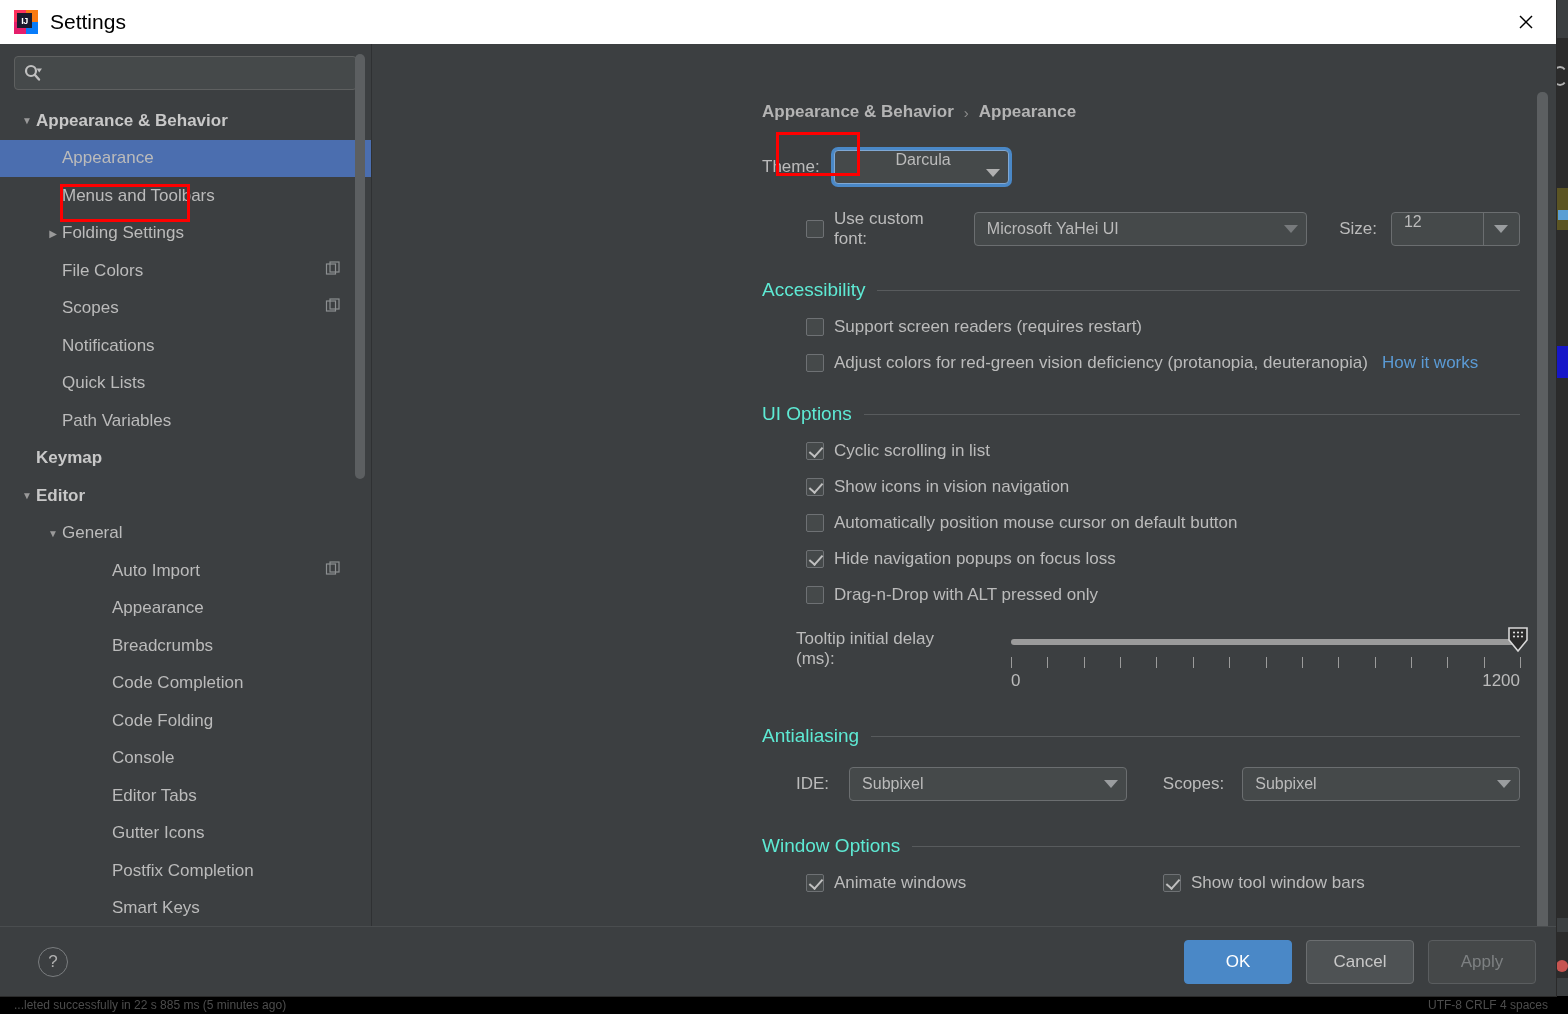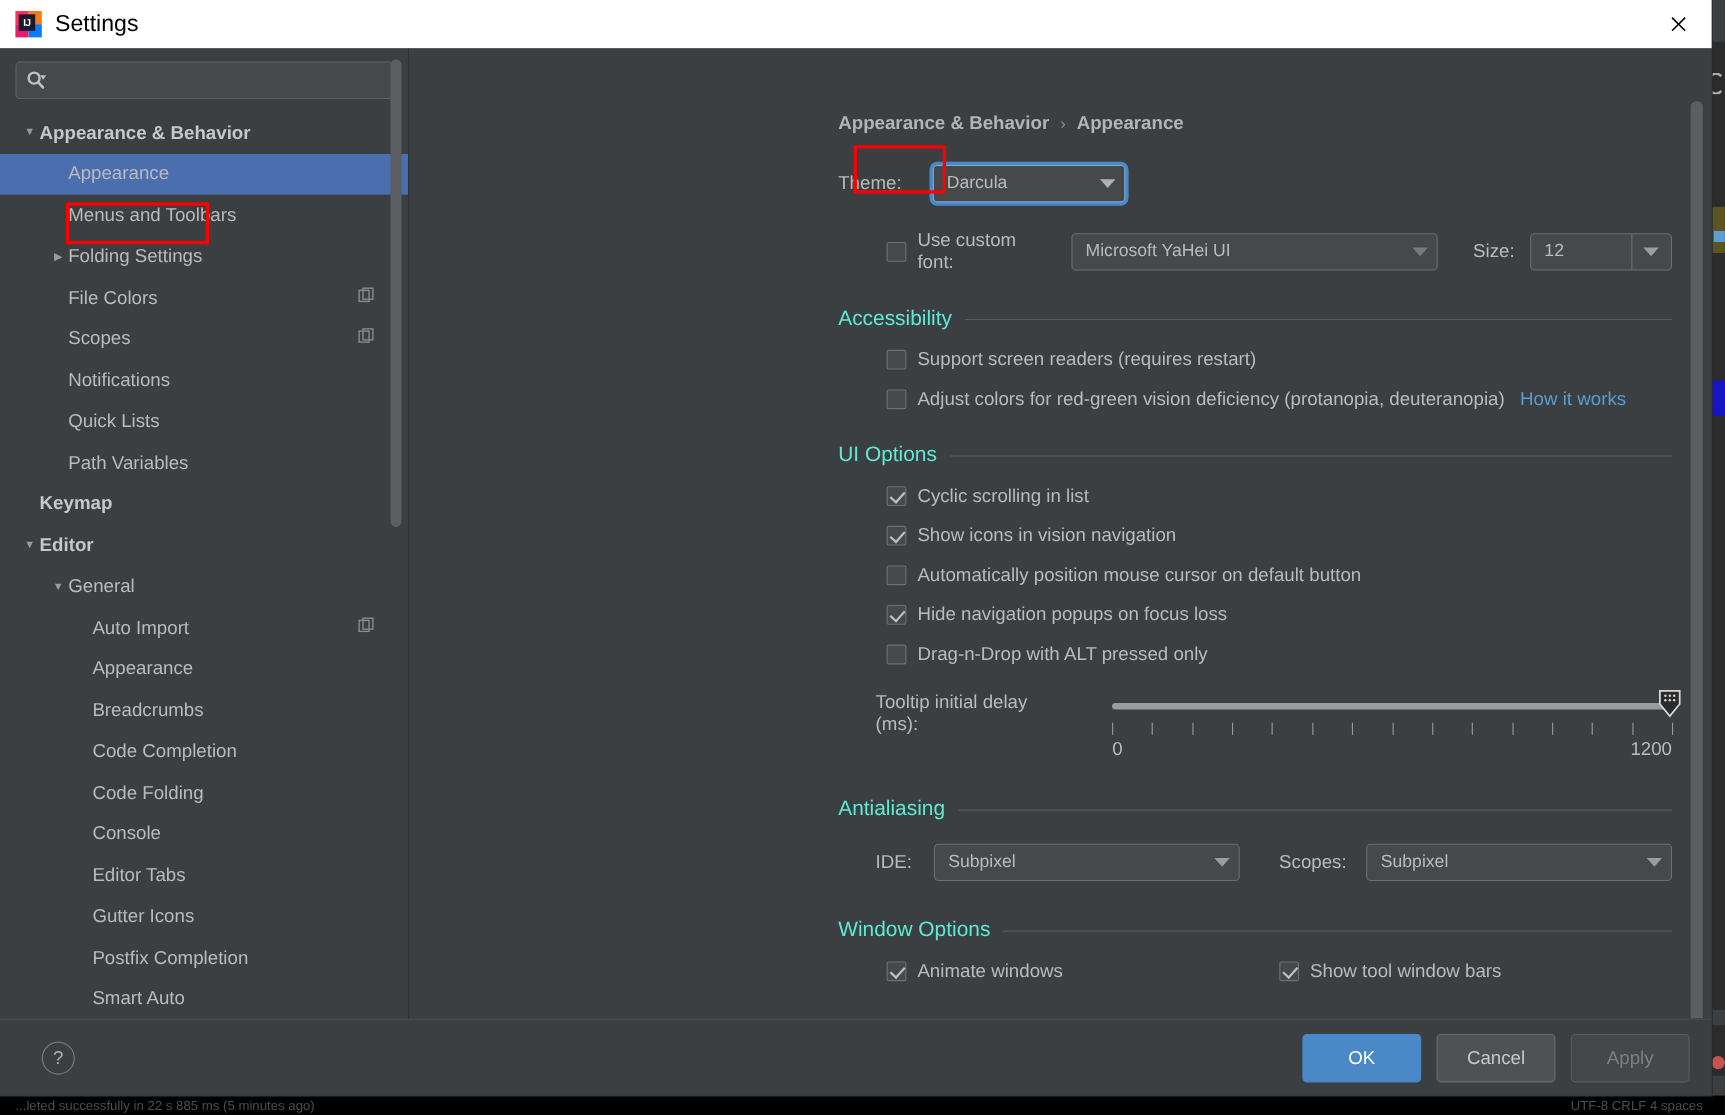--- a/index.html
+++ b/index.html
@@ -93,21 +93,21 @@
   .tree-row.selected { background:#4b6eaf; }
   .tree-row .arrow {
     width:18px; flex:0 0 18px; display:flex; align-items:center; justify-content:center;
     font-size:10px; color:#9a9a9a;
   }
   .tree-row .lbl { }
   .tree-row.bold .lbl { font-weight:bold; color:#c8c8c8; }
   .tree-row .copy-ic { position:absolute; right:30px; top:50%; transform:translateY(-50%); }
   .d0 { padding-left:18px; }
   .d1 { padding-left:44px; }
-  .d2 { padding-left:66px; }
+  .d2 { padding-left:94px; }
   #sidebar-scrollbar {
     position:absolute; right:6px; top:10px; width:10px; height:560px;
   }
   #sidebar-thumb {
     position:absolute; left:0; top:0; width:10px; height:425px;
     background:#5c5f61; border-radius:5px;
   }
 
   
   .hl-box { position:absolute; border:3px solid #ff0000; pointer-events:none; z-index:50; }
@@ -141,42 +141,42 @@
   .combo {
     background:#45494a; border:1px solid #6b6e70; border-radius:4px;
     height:34px; display:flex; align-items:center; padding:0 8px 0 12px;
     color:#bbbbbb; font-size:16px; cursor:pointer; position:relative;
   }
   .combo .caret {
     margin-left:auto; width:0;height:0;
     border-left:7px solid transparent;border-right:7px solid transparent;
     border-top:8px solid #b0b0b0;
   }
-  #theme-combo { width:175px; margin-left:28px; }
+  #theme-combo { width:175px; margin-left:14px;flex-direction:column; }
   #theme-combo.focused {
     box-shadow: 0 0 0 3px #4a88c7; border-color:#7fa8d4;
   }
 
   
   #font-row { margin-top:25px; padding-left:44px; }
   .cb {
     width:18px;height:18px;flex:0 0 18px;border:1px solid #6e7174;background:#45494a;
     border-radius:2px; position:relative; cursor:pointer;
   }
   .cb.checked::after {
     content:""; position:absolute; left:5px; top:1px; width:6px; height:11px;
     border:solid #c0c0c0; border-width:0 2px 2px 0; transform:rotate(42deg);
   }
   .cb-label { margin-left:10px; font-size:17px; color:#bbbbbb; }
   #font-combo { width:348px; margin-left:18px; }
   #font-combo .caret { border-top-color:#777a7c; }
   #size-label { margin-left:32px; font-size:17px; color:#bbbbbb; }
   #size-field {
     margin-left:14px; width:135px; height:34px; background:#45494a;
-    border:1px solid #6b6e70; border-radius:4px; display:flex; align-items:center;
+    border:1px solid #6b6e70; border-radius:4px; display:flex; align-items:flex-start;
   }
   #size-value { flex:1; padding-left:12px; color:#bbbbbb; font-size:16px; }
   #size-caret-btn {
     width:36px; height:100%; border-left:1px solid #6b6e70;
     display:flex; align-items:center; justify-content:center; cursor:pointer;
   }
   #size-caret-btn .caret { border-left:7px solid transparent;border-right:7px solid transparent;
     border-top:8px solid #9a9d9f; width:0;height:0; }
 
   
@@ -384,21 +384,21 @@
           <div class="tree-row d2">
             <span class="arrow"></span>
             <span class="lbl">Gutter Icons</span>
           </div>
           <div class="tree-row d2">
             <span class="arrow"></span>
             <span class="lbl">Postfix Completion</span>
           </div>
           <div class="tree-row d2">
             <span class="arrow"></span>
-            <span class="lbl">Smart Auto</span>
+            <span class="lbl">Smart Keys</span>
           </div>
         </div>
       <div id="sidebar-scrollbar">
         <div id="sidebar-thumb"></div>
       </div>
 
       <div class="hl-box" style="left:60px; top:140px; width:130px; height:38px;"></div>
     </div>
 
     <div id="content">

